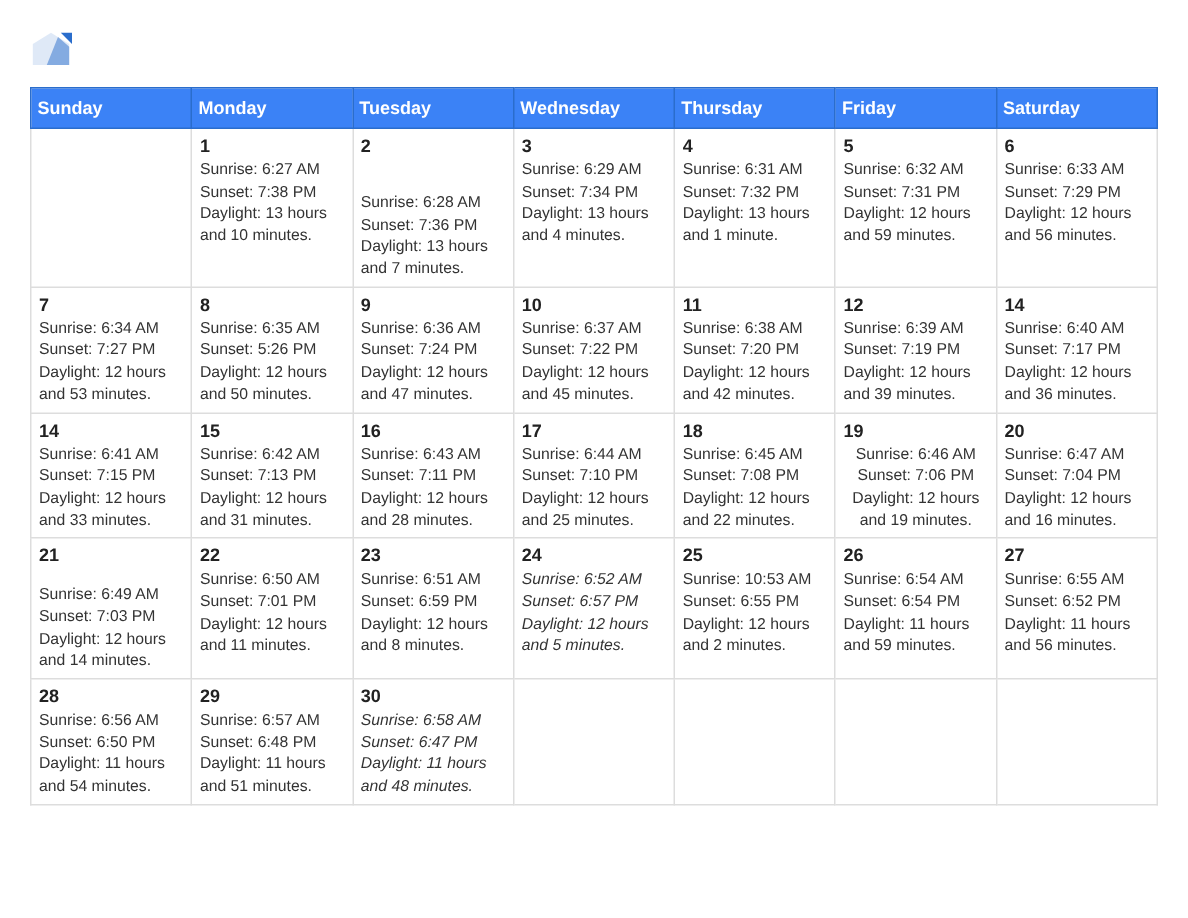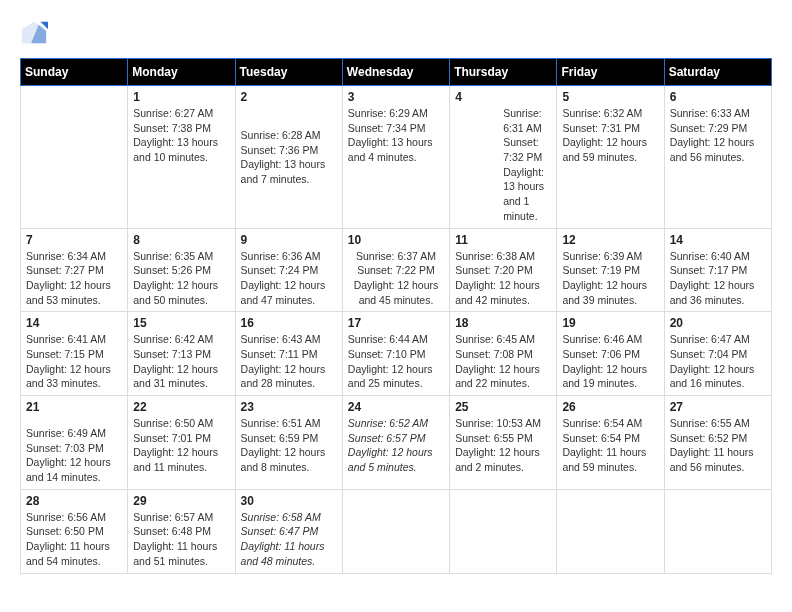--- a/index.html
+++ b/index.html
@@ -51,21 +51,21 @@
     .location-title {
       font-size: 16px;
       color: #555;
     }
     .calendar-table {
       width: 100%;
       border-collapse: collapse;
       font-size: 11px;
     }
     .calendar-table thead tr {
-      background-color: #000000;
+      background-color: #3b82f6;
       color: white;
     }
     .calendar-table thead th {
       padding: 6px 4px;
       text-align: left;
       font-weight: bold;
       font-size: 12px;
       border: 1px solid #2a6dcc;
     }
     .calendar-table tbody tr {
@@ -147,21 +147,21 @@
         </td>
         <td>
           <span class="day-number">3</span>
           <div class="day-info" style="white-space: pre-line;">Sunrise: 6:29 AM
 Sunset: 7:34 PM
 Daylight: 13 hours
 and 4 minutes.</div>
         </td>
         <td>
           <span class="day-number">4</span>
-          <div class="day-info" style="white-space: pre-line; margin-left: 48px;">Sunrise: 6:31 AM
+          <div class="day-info" style="white-space: pre-line;">Sunrise: 6:31 AM
 Sunset: 7:32 PM
 Daylight: 13 hours
 and 1 minute.</div>
         </td>
         <td>
           <span class="day-number">5</span>
           <div class="day-info" style="white-space: pre-line;">Sunrise: 6:32 AM
 Sunset: 7:31 PM
 Daylight: 12 hours
 and 59 minutes.</div>
@@ -191,21 +191,21 @@
         </td>
         <td>
           <span class="day-number">9</span>
           <div class="day-info" style="white-space: pre-line;">Sunrise: 6:36 AM
 Sunset: 7:24 PM
 Daylight: 12 hours
 and 47 minutes.</div>
         </td>
         <td>
           <span class="day-number">10</span>
-          <div class="day-info" style="white-space: pre-line; text-align: center;">Sunrise: 6:37 AM
+          <div class="day-info" style="white-space: pre-line;">Sunrise: 6:37 AM
 Sunset: 7:22 PM
 Daylight: 12 hours
 and 45 minutes.</div>
         </td>
         <td>
           <span class="day-number">11</span>
           <div class="day-info" style="white-space: pre-line;">Sunrise: 6:38 AM
 Sunset: 7:20 PM
 Daylight: 12 hours
 and 42 minutes.</div>
@@ -256,21 +256,21 @@
         </td>
         <td>
           <span class="day-number">18</span>
           <div class="day-info" style="white-space: pre-line;">Sunrise: 6:45 AM
 Sunset: 7:08 PM
 Daylight: 12 hours
 and 22 minutes.</div>
         </td>
         <td>
           <span class="day-number">19</span>
-          <div class="day-info" style="white-space: pre-line;">Sunrise: 6:46 AM
+          <div class="day-info" style="white-space: pre-line; text-align: center;">Sunrise: 6:46 AM
 Sunset: 7:06 PM
 Daylight: 12 hours
 and 19 minutes.</div>
         </td>
         <td>
           <span class="day-number">20</span>
           <div class="day-info" style="white-space: pre-line;">Sunrise: 6:47 AM
 Sunset: 7:04 PM
 Daylight: 12 hours
 and 16 minutes.</div>

